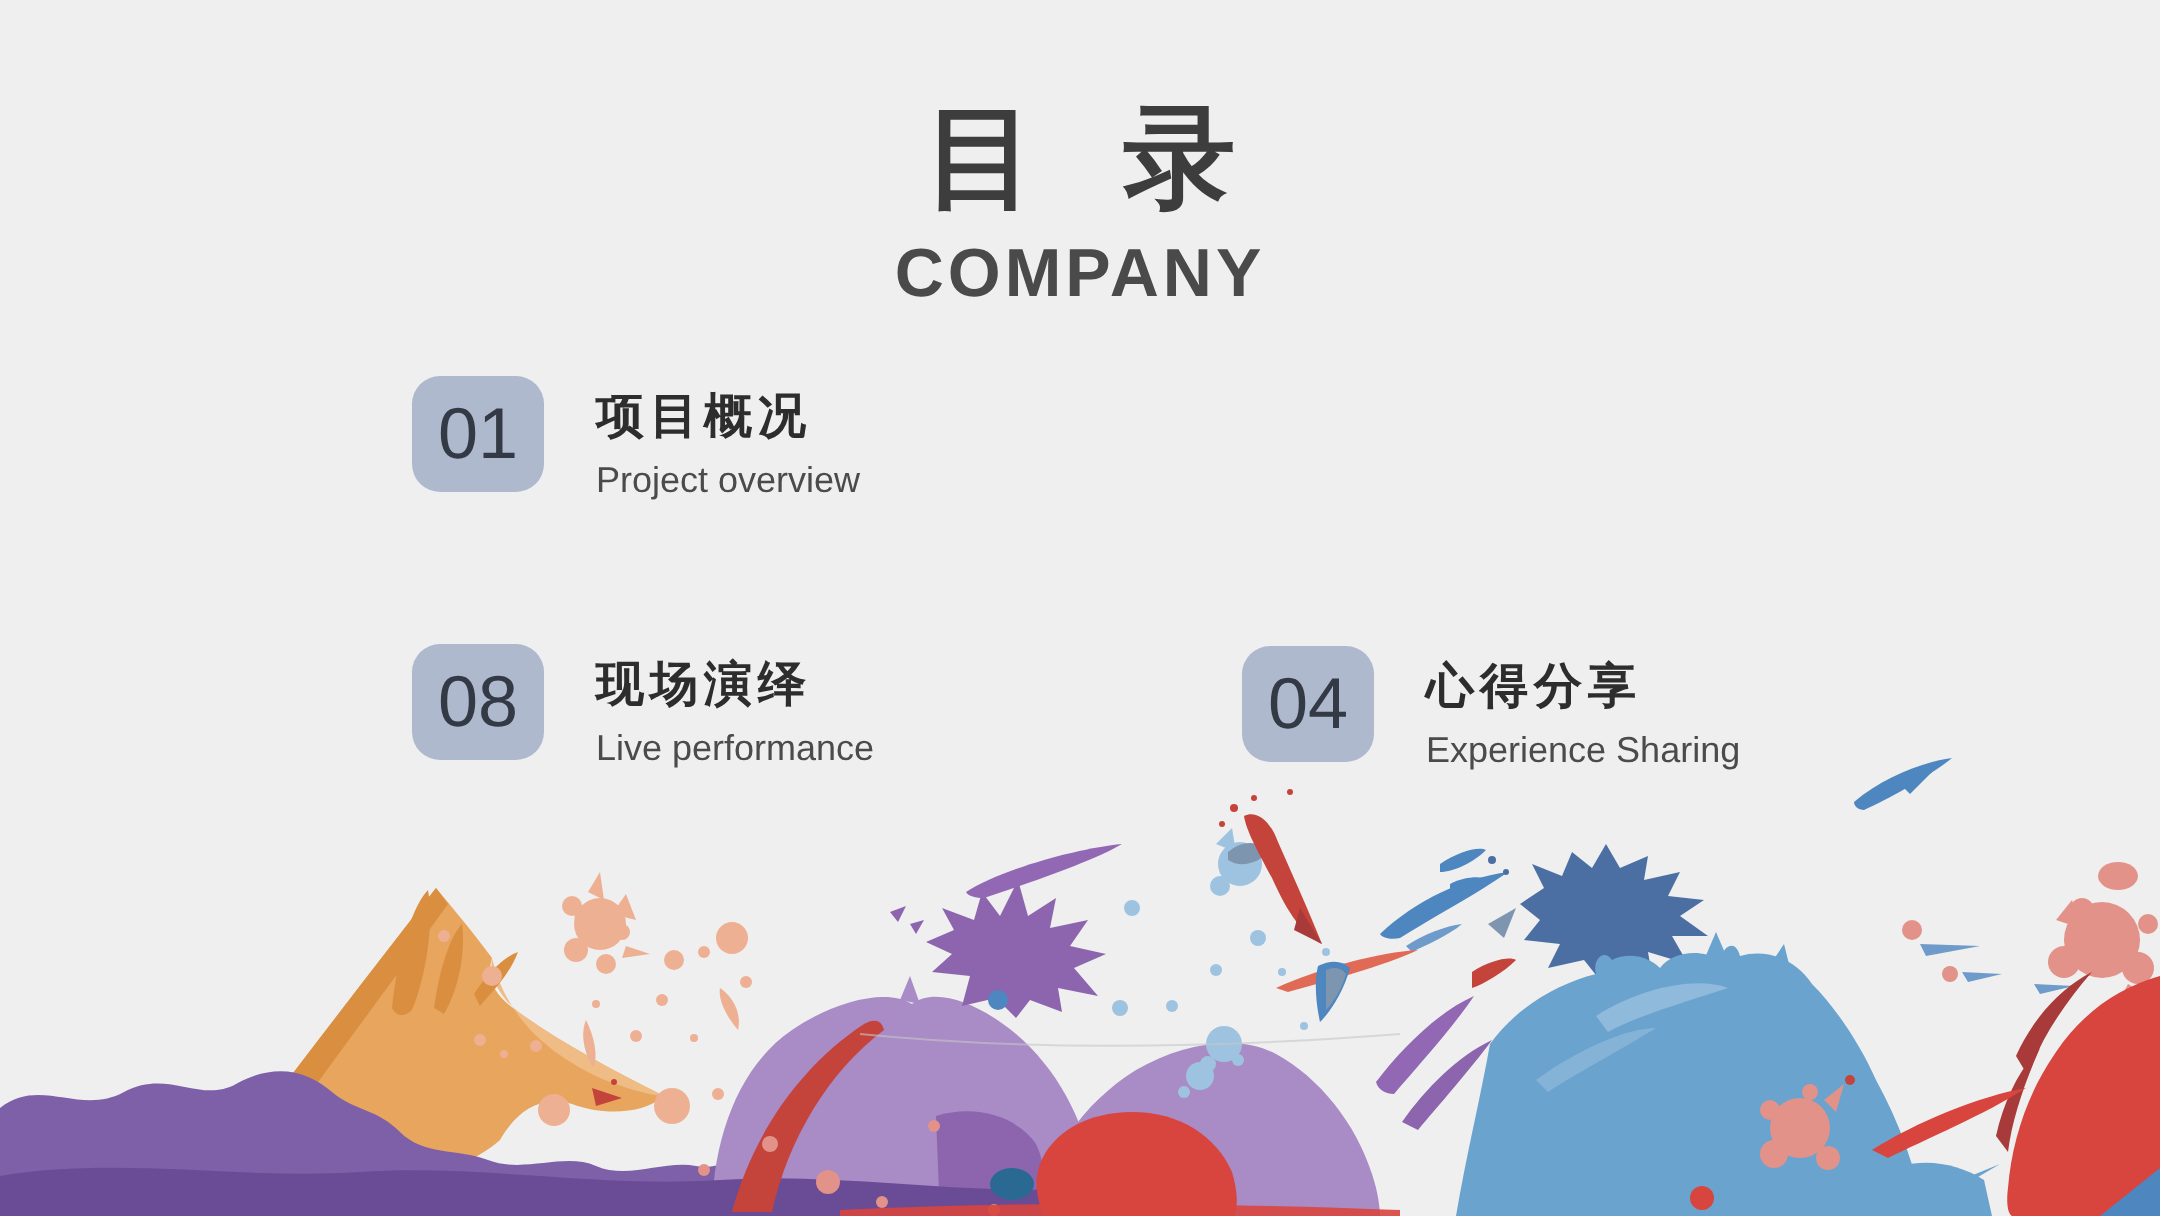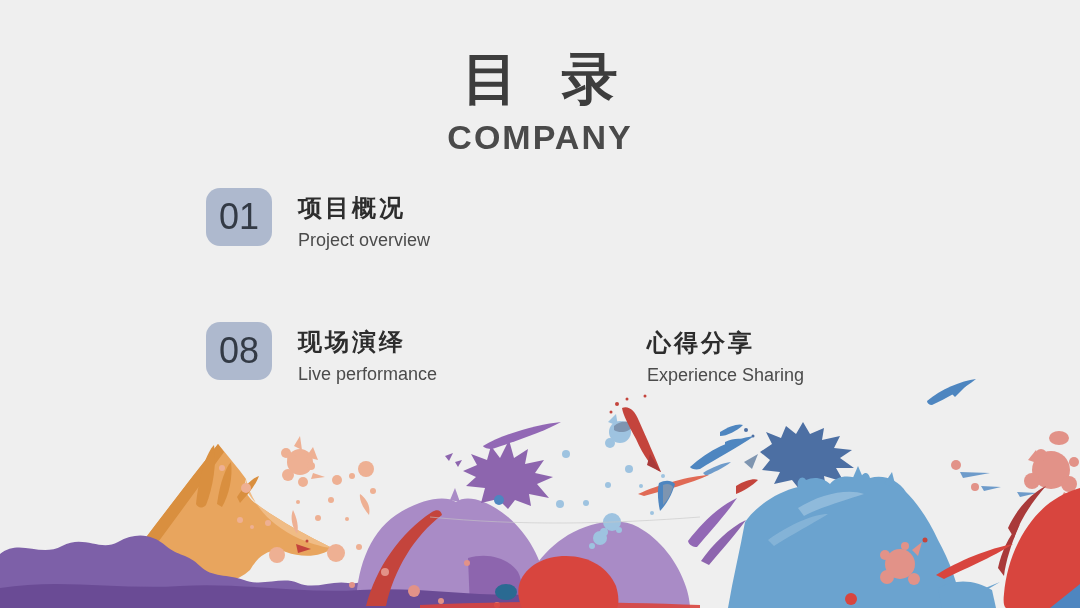--- a/index.html
+++ b/index.html
@@ -62,20 +62,21 @@
 
   <div class="toc-item" style="left:206px;top:322px">
     <div class="badge">08</div>
     <div class="texts">
       <div class="cn">现场演绎</div>
       <div class="en">Live performance</div>
     </div>
   </div>
 
   <div class="toc-item" style="left:621px;top:323px">
+    <div class="badge">04</div>
     <div class="texts">
       <div class="cn">心得分享</div>
       <div class="en">Experience Sharing</div>
     </div>
   </div>
 
   <svg class="decor" width="1080" height="232" viewBox="0 0 1080 232" aria-hidden="true">
 
     <g>
       <path class="f-peach" d="M360,118 C366,122 371,130 369,139 C363,132 359,124 360,118 Z"></path>

